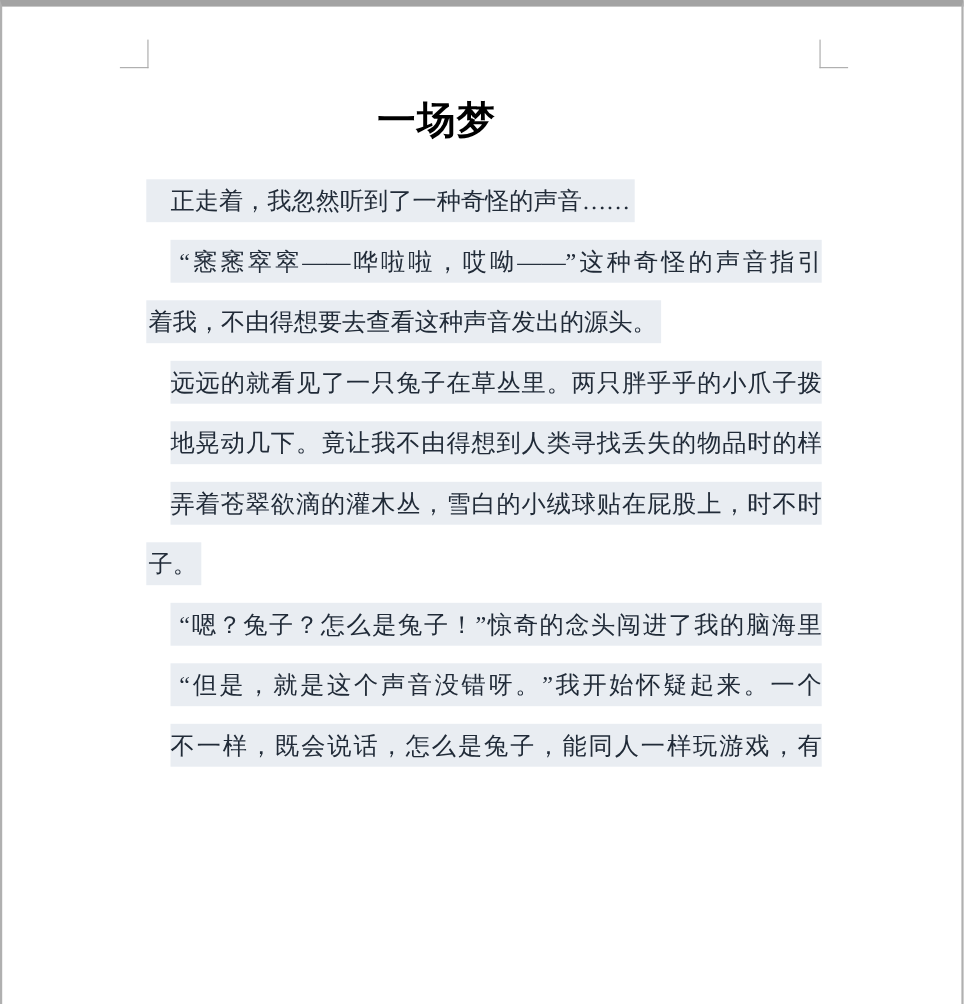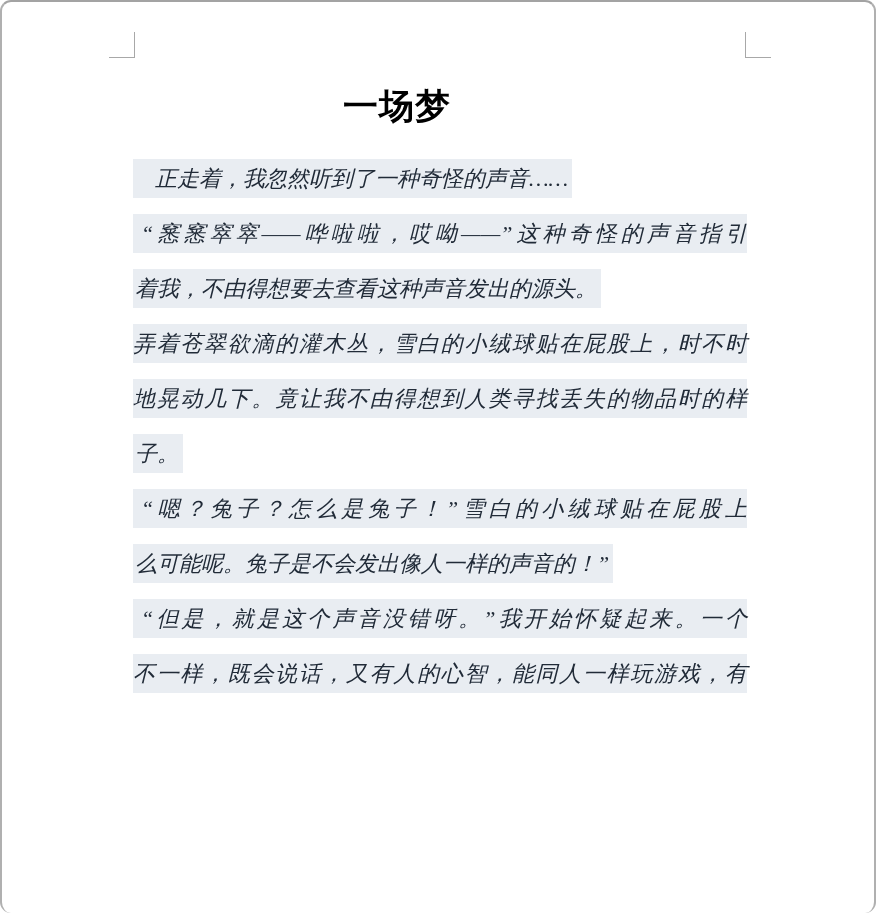--- a/index.html
+++ b/index.html
@@ -10,25 +10,24 @@
   body{
     width:876px;height:913px;
     background:#ffffff;
     position:relative;
     overflow:hidden;
     font-family:"Liberation Serif", serif;
   }
   .page{
     position:absolute;inset:0;
     background:#ffffff;
-    border-top:2px solid #a3a3a3;
+    border-top:6px solid #a3a3a3;
     border-left:2px solid #b0b0b0;
     border-right:2px solid #b0b0b0;
     box-sizing:border-box;
-    border-radius:11px;
   }
   
   .mark{position:absolute;width:26px;height:26px;top:30px;box-sizing:border-box;}
   .mark.left{
     left:107px;
     border-right:1px solid #a8a8a8;
     border-bottom:1px solid #a8a8a8;
   }
   .mark.right{
     left:743px;
@@ -51,33 +50,33 @@
   .lines{
     position:absolute;
     top:149px;left:131px;width:614px;
   }
   .line{
     height:55px;
     display:flex;
     align-items:center;
     font-size:22px;
     color:var(--txt);
-    font-style:italic;
   }
   .hl{
     display:block;
     background:var(--hl);
     line-height:39px;
     white-space:nowrap;
   }
   .line.full .hl{
     width:100%;
     white-space:normal;
     text-align:justify;
     text-align-last:justify;
+    margin-left:22px;
   }
   .line.short .hl{
     width:auto;
     padding:0 4px 0 2px;
   }
   .line.indent .hl{text-indent:20px;}
   .line.indent-q .hl{text-indent:8px;}
 </style>
 </head>
 <body>
@@ -93,35 +92,35 @@
     <div class="line indent short">
       <span class="hl">正走着，我忽然听到了一种奇怪的声音……</span>
     </div>
     <div class="line indent-q full">
       <span class="hl">“窸窸窣窣——哗啦啦，哎呦——”这种奇怪的声音指引</span>
     </div>
     <div class="line short">
       <span class="hl">着我，不由得想要去查看这种声音发出的源头。</span>
     </div>
     <div class="line full">
-      <span class="hl">弄着苍翠欲滴的灌木丛，雪白的小绒球贴在屁股上，时不时</span>
+      <span class="hl">远远的就看见了一只兔子在草丛里。两只胖乎乎的小爪子拨</span>
     </div>
     <div class="line full">
       <span class="hl">地晃动几下。竟让我不由得想到人类寻找丢失的物品时的样</span>
+    </div>
+    <div class="line full">
+      <span class="hl">弄着苍翠欲滴的灌木丛，雪白的小绒球贴在屁股上，时不时</span>
     </div>
     <div class="line short">
       <span class="hl">子。</span>
     </div>
     <div class="line indent-q full">
-      <span class="hl">“嗯？兔子？怎么是兔子！”雪白的小绒球贴在屁股上</span>
-    </div>
-    <div class="line short">
-      <span class="hl">么可能呢。兔子是不会发出像人一样的声音的！”</span>
+      <span class="hl">“嗯？兔子？怎么是兔子！”惊奇的念头闯进了我的脑海里</span>
     </div>
     <div class="line indent-q full">
       <span class="hl">“但是，就是这个声音没错呀。”我开始怀疑起来。一个</span>
     </div>
     <div class="line full">
-      <span class="hl">不一样，既会说话，又有人的心智，能同人一样玩游戏，有</span>
+      <span class="hl">不一样，既会说话，怎么是兔子，能同人一样玩游戏，有</span>
     </div>
   </div>
 
 </div>
 
 </body></html>

